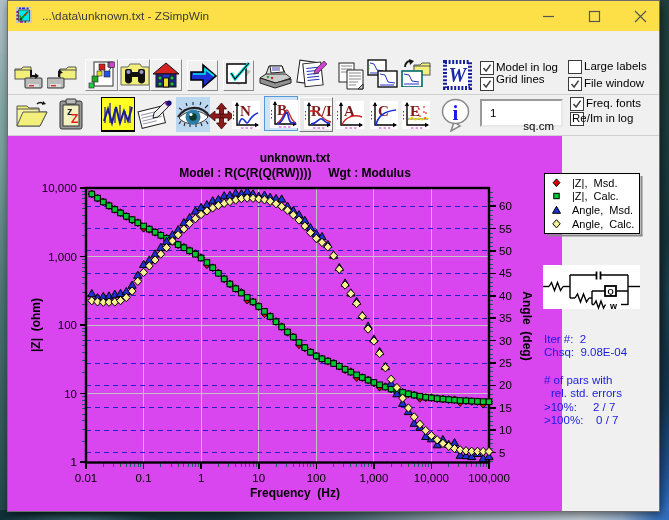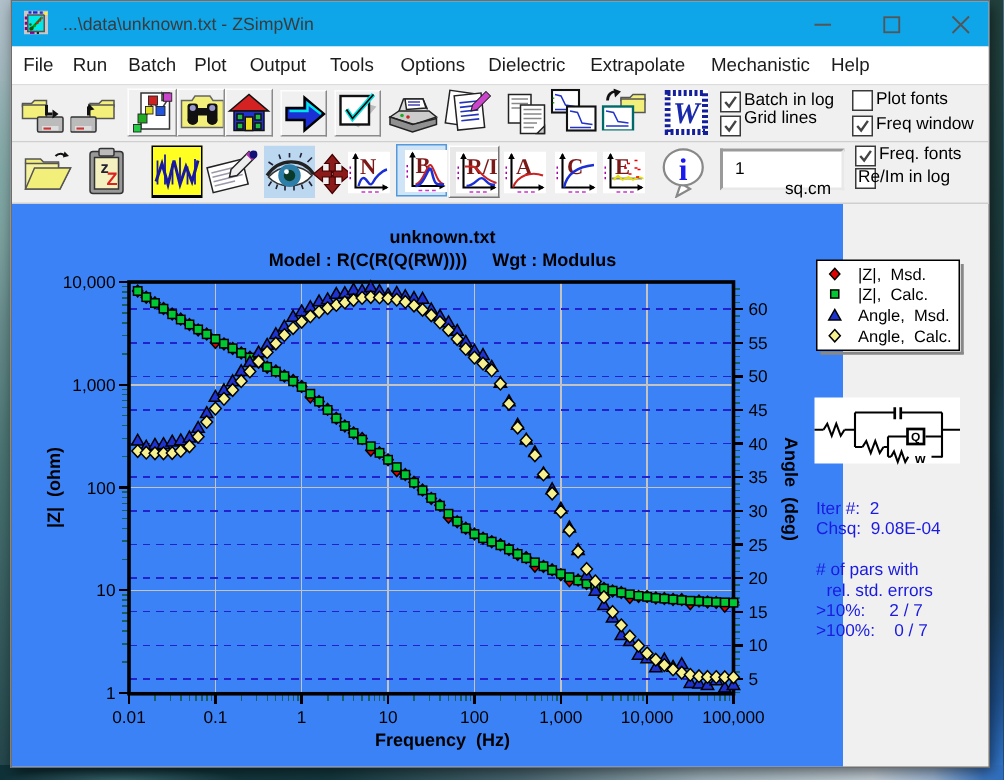--- a/index.html
+++ b/index.html
@@ -6,32 +6,32 @@
  linear-gradient(105deg, rgba(180,195,205,.9) 0%, rgba(120,160,155,.55) 10%, rgba(40,90,85,0) 22%) no-repeat,
  linear-gradient(180deg,#9aa9b4 0%,#5d8a80 9%,#2f655e 22%,#1c4a48 40%,#123a3e 60%,#0e3138 78%,#0c2c34 100%) no-repeat,
  #123;
 }
 #rightwall{position:absolute;right:0;top:0;width:12px;height:520px;
 background:linear-gradient(180deg,#22423e 0%,#1b3a3c 35%,#14303c 60%,#173a56 78%,#1f5290 90%,#2e6fc0 97%,#3b82d6 100%)}
 #bottomwall{position:absolute;left:0;bottom:0;width:669px;height:10px;
 background:linear-gradient(90deg,#0f3138 0%,#143a40 33%,#4a6872 52%,#9fb3bd 70%,#c6d2da 87%,#9db6d4 93%,#3a77c4 98%,#2f6fc0 100%)}
 #win{position:absolute;left:7px;top:0;width:653px;height:512px;background:#f0f0f0;
 border:1px solid #6e6e6e;box-sizing:border-box;box-shadow:2px 3px 9px rgba(0,0,0,.55)}
-#titlebar{position:absolute;left:0;top:0;width:100%;height:30px;background:#0ea5e9}
+#titlebar{position:absolute;left:0;top:0;width:100%;height:30px;background:#fde047}
 #titletxt{position:absolute;left:34px;top:8px;font-size:11.8px;color:#3b3b3b}
 .winbtn{position:absolute;top:0;width:46px;height:30px;color:#555}
 #appicon{position:absolute;left:8px;top:6px;width:16px;height:16px}
 #menubar{position:absolute;left:0;top:30px;width:100%;height:25px;background:#fff;border-bottom:1px solid #dcdcdc}
 .mi{position:absolute;top:5px;font-size:12.5px;color:#1c1c1c}
 #tb1{position:absolute;left:0;top:56px;width:100%;height:37px;background:#f0f0f0;border-bottom:1px solid #cfcfcf}
 #tb2{position:absolute;left:0;top:94px;width:100%;height:40px;background:#f0f0f0;border-bottom:1px solid #cfcfcf}
 .cb{position:absolute;width:12px;height:12px;background:#fff;border:1px solid #3a3a3a}
 .cb svg{position:absolute;left:0;top:0}
 .cbl{position:absolute;font-size:11.5px;color:#000;white-space:nowrap}
-#client{position:absolute;left:0;top:135px;width:554px;height:375px;background:#3b82f6}
+#client{position:absolute;left:0;top:135px;width:554px;height:375px;background:#d946ef}
 svg{display:block}
 .ico{position:absolute}
 </style></head><body>
 <div id="rightwall"></div>
 <div id="bottomwall"></div>
 <div style="position:absolute;left:0;top:54px;width:8px;height:180px;background:radial-gradient(ellipse 10px 90px at 0% 40%, rgba(120,170,160,.5), rgba(0,0,0,0))"></div>
 <div style="position:absolute;left:0;bottom:0;width:230px;height:9px;background:radial-gradient(ellipse 80px 8px at 35% 100%, rgba(90,140,150,.55), rgba(0,0,0,0))"></div>
 <div style="position:absolute;right:0;top:240px;width:10px;height:120px;background:radial-gradient(ellipse 9px 60px at 100% 50%, rgba(40,90,110,.45), rgba(0,0,0,0))"></div>
 <div id="win">
   <div id="titlebar">
@@ -59,33 +59,20 @@
     <svg class="winbtn" style="left:517px" viewBox="0 0 46 30">
         <path d="M18 15.5h11" stroke="#555" stroke-width="1.2"></path>
       </svg>
     <svg class="winbtn" style="left:563px" viewBox="0 0 46 30">
         <rect x="18.5" y="10.5" width="10" height="10" fill="none" stroke="#555" stroke-width="1.2"></rect>
       </svg>
     <svg class="winbtn" style="left:609px" viewBox="0 0 46 30">
         <path d="M18 10l11 11M29 10L18 21" stroke="#555" stroke-width="1.2"></path>
       </svg>
   </div>
-  <div id="menubar">
-      <span class="mi" style="left:7.5px">File</span>
-      <span class="mi" style="left:40.5px">Run</span>
-      <span class="mi" style="left:77.5px">Batch</span>
-      <span class="mi" style="left:121.5px">Plot</span>
-      <span class="mi" style="left:158.5px">Output</span>
-      <span class="mi" style="left:212px">Tools</span>
-      <span class="mi" style="left:259px">Options</span>
-      <span class="mi" style="left:317.5px">Dielectric</span>
-      <span class="mi" style="left:385.5px">Extrapolate</span>
-      <span class="mi" style="left:466px">Mechanistic</span>
-      <span class="mi" style="left:546px">Help</span>
-    </div>
   <div id="tb1"></div>
   <div id="tb2"></div>
   <div id="icons" style="position:absolute;left:0;top:0;width:653px;height:512px">
       <svg class="ico" style="left:5px;top:61px" width="30" height="27" viewBox="0 0 30 27">
         <g transform="translate(1,1)">
           <path d="M1 6 l6 0 2-2 8 0 0 4 -16 0z" fill="#f2ef7a" stroke="#555"></path>
           <rect x="1" y="7" width="16" height="9" fill="#f2ef7a" stroke="#555"></rect>
         </g>
         <g transform="translate(12,16)">
           <rect x="0" y="0" width="17" height="10" rx="1" fill="#bbb" stroke="#333"></rect>
@@ -323,37 +310,37 @@
       <svg class="ico" style="left:433px;top:97px" width="31" height="34" viewBox="0 0 31 34">
         <path d="M13 24l-3 9 9-5z" fill="#fff" stroke="#888" stroke-width="1.5"></path>
         <ellipse cx="14.5" cy="13.5" rx="13" ry="12" fill="#fff" stroke="#888" stroke-width="1.5"></ellipse>
         <text x="14.5" y="22" font-size="21" font-weight="bold" font-family="Liberation Serif,serif" fill="#1a1af0" text-anchor="middle">i</text>
       </svg>
       <div class="cb" style="left:472px;top:60px">
         <svg width="12" height="12" viewBox="0 0 12 12">
           <path d="M2.5 6l2.6 3L9.6 2.6" stroke="#444" stroke-width="1.6" fill="none"></path>
         </svg>
       </div>
-      <span class="cbl" style="left:488px;top:60px">Batch in log</span>
+      <span class="cbl" style="left:488px;top:60px">Model in log</span>
       <div class="cb" style="left:472px;top:76px">
         <svg width="12" height="12" viewBox="0 0 12 12">
           <path d="M2.5 6l2.6 3L9.6 2.6" stroke="#444" stroke-width="1.6" fill="none"></path>
         </svg>
       </div>
       <span class="cbl" style="left:488px;top:72px">Grid lines</span>
       <div class="cb" style="left:560px;top:59px">
         <svg width="12" height="12" viewBox="0 0 12 12"></svg>
       </div>
-      <span class="cbl" style="left:576px;top:59px">Plot fonts</span>
+      <span class="cbl" style="left:576px;top:59px">Large labels</span>
       <div class="cb" style="left:560px;top:76px">
         <svg width="12" height="12" viewBox="0 0 12 12">
           <path d="M2.5 6l2.6 3L9.6 2.6" stroke="#444" stroke-width="1.6" fill="none"></path>
         </svg>
       </div>
-      <span class="cbl" style="left:576px;top:76px">Freq window</span>
+      <span class="cbl" style="left:576px;top:76px">File window</span>
       <div class="cb" style="left:562px;top:96px">
         <svg width="12" height="12" viewBox="0 0 12 12">
           <path d="M2.5 6l2.6 3L9.6 2.6" stroke="#444" stroke-width="1.6" fill="none"></path>
         </svg>
       </div>
       <span class="cbl" style="left:578px;top:96px">Freq. fonts</span>
       <div class="cb" style="left:562px;top:111px">
         <svg width="12" height="12" viewBox="0 0 12 12"></svg>
       </div>
       <span class="cbl" style="left:564px;top:111px">Re/Im in log</span>

